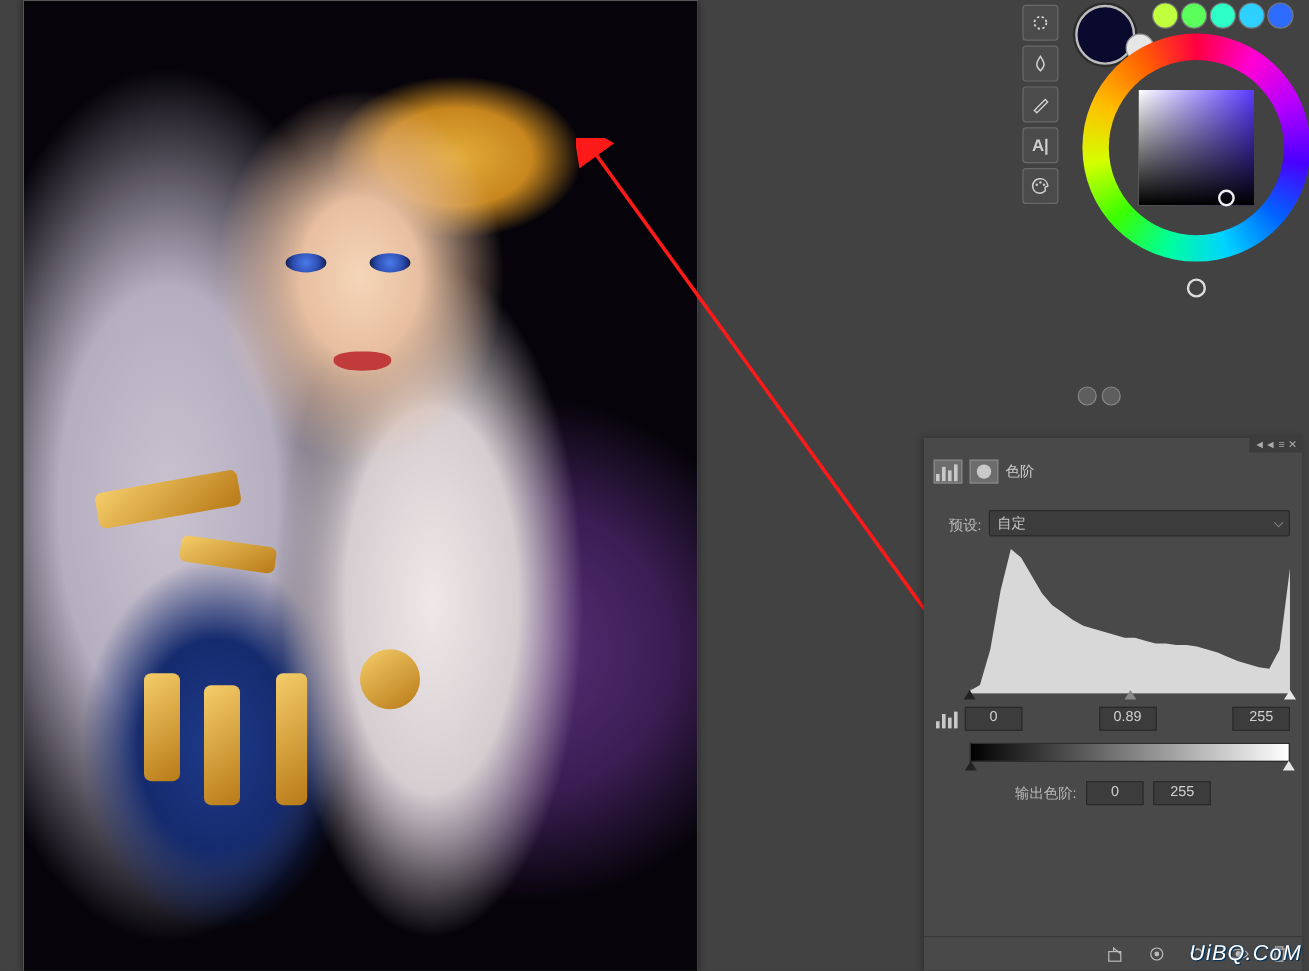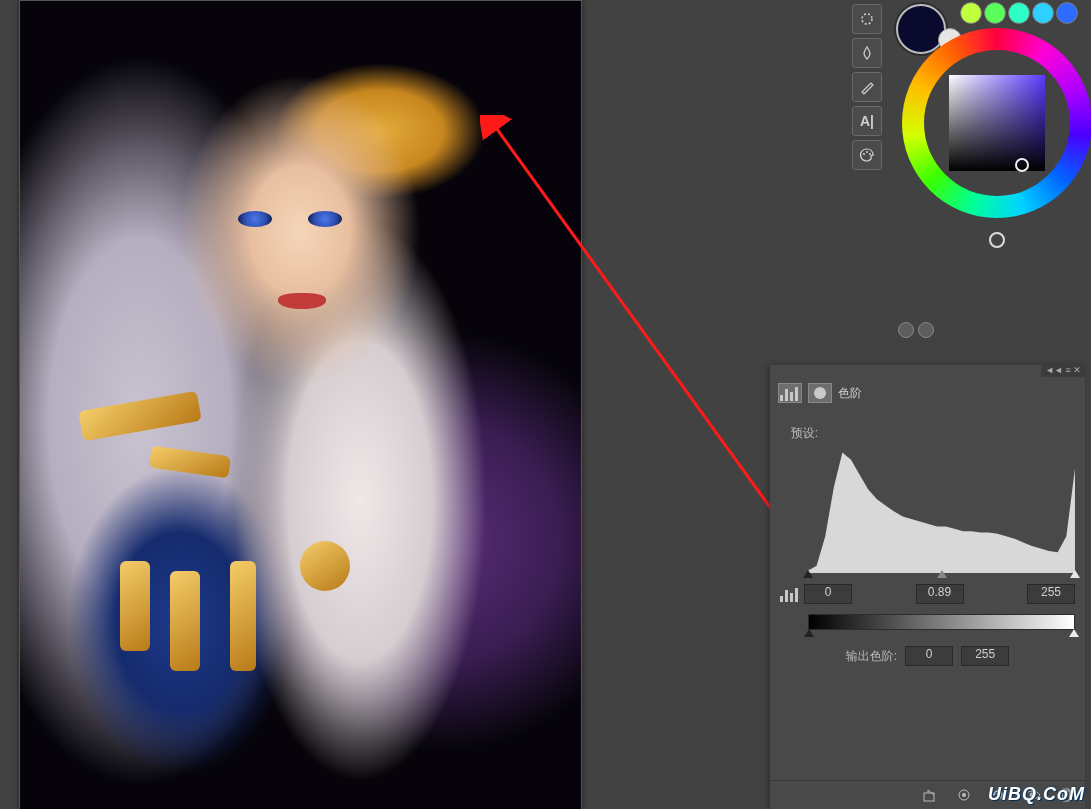--- a/index.html
+++ b/index.html
@@ -84,21 +84,21 @@
   .num-input{width:46px;height:18px;background:#3c3c3c;border:1px solid #292929;color:#cfcfcf;text-align:center}
   .levels-ico{width:20px;height:16px;display:flex;align-items:flex-end;gap:2px}
   .levels-ico span{display:block;width:3px;background:#c8c8c8}
   .grad-bar{height:14px;margin:6px 10px 2px 38px;background:linear-gradient(to right,#000,#fff);border:1px solid #2c2c2c;position:relative}
   .grad-bar .tri.black{left:-5px;top:14px}
   .grad-bar .tri.white{right:-5px;top:14px}
   .out-row{display:flex;align-items:center;gap:8px;justify-content:center;padding:14px 10px 6px}
   .panel-footer{margin-top:auto;height:28px;border-top:1px solid #393939;display:flex;align-items:center;justify-content:flex-end;gap:16px;padding:0 10px}
   .footer-ico{width:18px;height:18px;display:flex;align-items:center;justify-content:center;color:#b8b8b8;cursor:pointer}
 
-  .watermark{position:absolute;right:6px;bottom:4px;font-size:18px;font-weight:bold;font-style:italic;letter-spacing:1px;color:#2aa7ff;text-shadow:0 0 2px #0b3c66,1px 1px 0 #003058;pointer-events:none}
+  .watermark{position:absolute;right:6px;bottom:4px;font-size:18px;font-weight:normal;font-style:italic;letter-spacing:1px;color:#2aa7ff;text-shadow:0 0 2px #0b3c66,1px 1px 0 #003058;pointer-events:none}
   .watermark span{color:#fff}
 </style>
 </head>
 <body>
 
 <div class="canvas-area">
   <div class="artwork">
     <div class="eye eye1"></div>
     <div class="eye eye2"></div>
     <div class="lips"></div>
@@ -183,20 +183,23 @@
           <span style="height:9px"></span>
           <span style="height:14px"></span>
         </div>
     </div>
     <div class="mask-ico"></div>
     <div class="adj-name">色阶</div>
   </div>
 
   <div class="row">
     <div class="label">预设:</div>
+    <div class="select">
+        <span>自定</span>
+      </div>
   </div>
 
 
   <div class="histogram-wrap">
     <div class="eyedrop-col">
       <div class="ed hl">
         <svg width="16" height="16">
             <path d="M12 2l2 2-2 2-1-1-6 6-2 1 1-2 6-6-1-1z" fill="#c9c9c9"></path>
           </svg>
       </div>

